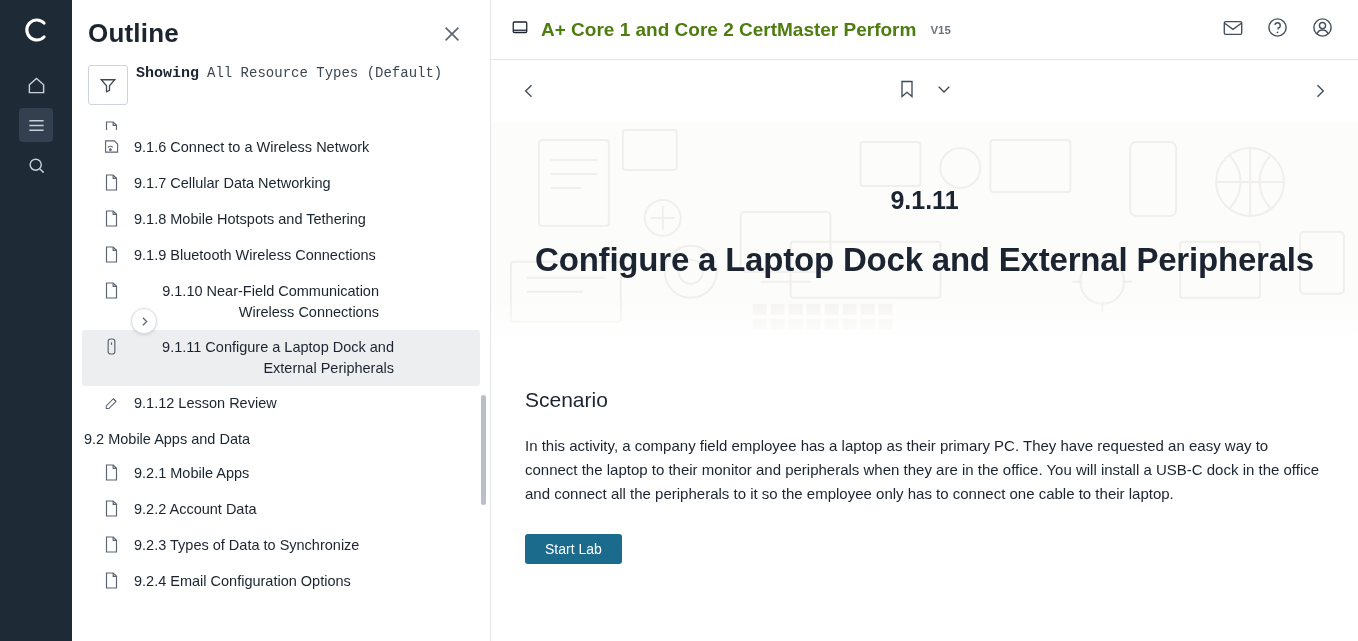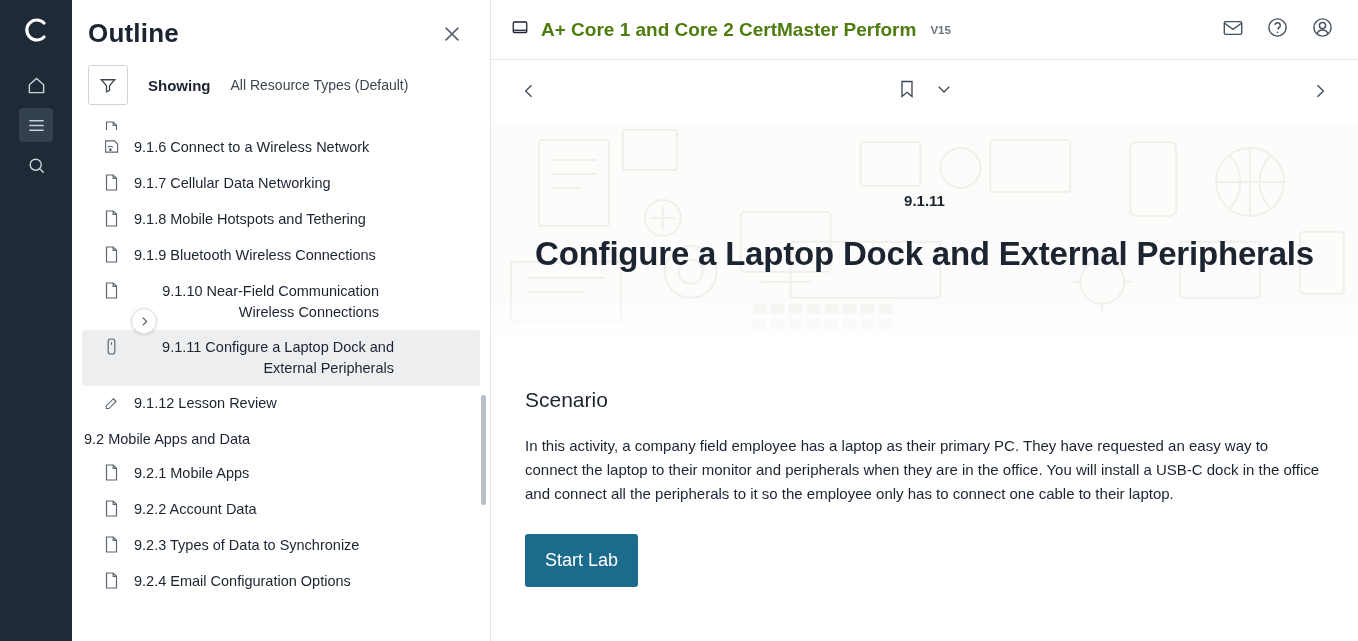--- a/index.html
+++ b/index.html
@@ -36,22 +36,23 @@
   .outline-head {
     display: flex; align-items: center; justify-content: space-between;
     padding: 18px 24px 8px 16px;
   }
   .outline-title {
     font-size: 26px; font-weight: bold; color: #1b2430; letter-spacing: .2px;
   }
   .close-x { width: 28px; height: 28px; color: #5b6470; display:flex; align-items:center; justify-content:center;}
 
   .filter-row {
-    display: flex; align-items: center; gap: 20px;
+    display: flex; gap: 8px;
     padding: 8px 16px 14px 16px;
+    font-family: Liberation Mono, monospace;
   }
   .filter-box {
     width: 40px; height: 40px; border: 1px solid #cfd4da; border-radius: 3px;
     display: flex; align-items: center; justify-content: center; color: #3d4752;
   }
   .showing-label { font-size: 15px; font-weight: bold; color: #1b2430; }
   .showing-value { font-size: 14px; color: #3d4752; }
 
   .tree {
     position: absolute; top: 118px; left: 0; right: 0; bottom: 0;
@@ -96,36 +97,36 @@
   }
   .navbar .center { display: flex; align-items: center; gap: 18px; color: #3d4752; }
   .nav-arrow { color: #44505e; display: flex; align-items: center; justify-content: center; width: 28px; height: 28px;}
 
   .hero {
     height: 220px; position: relative; overflow: hidden;
     background: #fcfcfb;
     display: flex; flex-direction: column; align-items: center; justify-content: center;
   }
   .hero-bg { position: absolute; inset: 0; opacity: .5; }
-  .hero-num { font-size: 15px; font-weight: bold; color: #1b2430; position: relative; z-index: 2; margin-bottom: 26px;}
+  .hero-num { font-size: 25px; font-weight: bold; color: #1b2430; position: relative; z-index: 2; margin-bottom: 26px;}
   .hero-h1 {
     font-size: 33px; font-weight: bold; color: #1b2430; position: relative; z-index: 2;
     text-align: center; letter-spacing: -.2px;
   }
   .hero-fade {
     position: absolute; left: 0; right: 0; bottom: 0; height: 46px;
     background: linear-gradient(to bottom, rgba(252,252,251,0), #ffffff);
   }
 
   .body-area { padding: 46px 34px 0 34px; }
   .h2 { font-size: 21px; color: #1b2430; font-weight: normal; margin-bottom: 22px; }
   .para { font-size: 15px; line-height: 24px; color: #1b2430; max-width: 800px; }
   .start-btn {
     margin-top: 28px; background: #1b6b8c; color: #fff; border: none;
-    font-size: 18px; padding: 16px 20px; border-radius: 3px; cursor: pointer;
+    font-size: 14px; padding: 7px 20px; border-radius: 3px; cursor: pointer;
     font-family: "Liberation Sans", sans-serif;
   }
 </style>
 </head>
 <body>
 
 <div class="app">
 
   <div class="rail">
     <div class="rail-logo">

